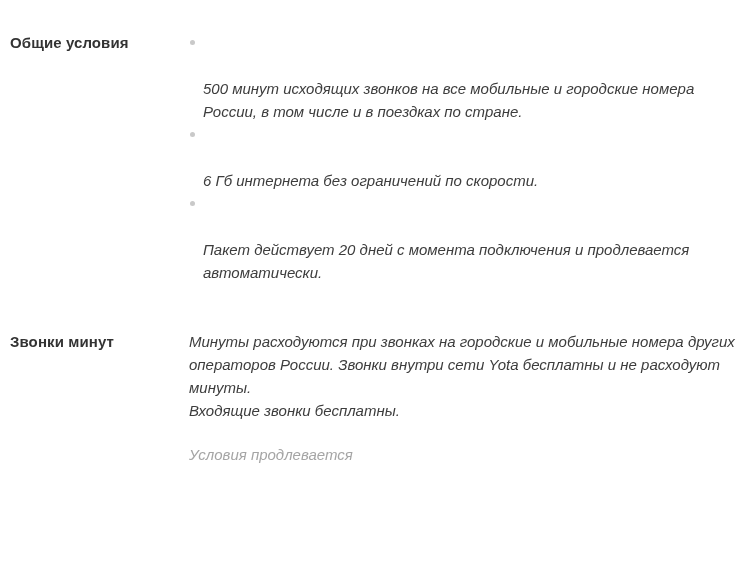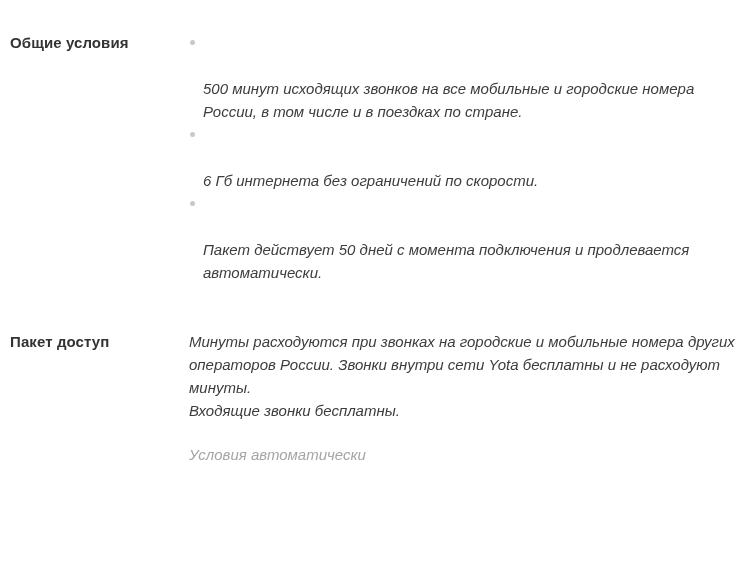--- a/index.html
+++ b/index.html
@@ -86,31 +86,31 @@
           <span class="dot"></span>
           <span>500 минут исходящих звонков на все мобильные и городские номера
 России, в том числе и в поездках по стране.</span>
         </li>
         <li>
           <span class="dot"></span>
           <span>6 Гб интернета без ограничений по скорости.</span>
         </li>
         <li>
           <span class="dot"></span>
-          <span>Пакет действует 50 дней с момента подключения и продлевается
+          <span>Пакет действует 20 дней с момента подключения и продлевается
 автоматически.</span>
         </li>
       </ul>
     </div>
   </section>
 
   <section class="section-row">
-    <h3 class="section-title">Пакет доступ</h3>
+    <h3 class="section-title">Звонки минут</h3>
     <div class="section-content">
       <p class="para">Минуты расходуются при звонках на городские и мобильные номера других
 операторов России. Звонки внутри сети Yota бесплатны и не расходуют минуты.
 Входящие звонки бесплатны.</p>
-      <p class="para subheading">Условия автоматически</p>
+      <p class="para subheading">Условия продлевается</p>
 
     </div>
   </section>
 
 </div>
 
 </body></html>

